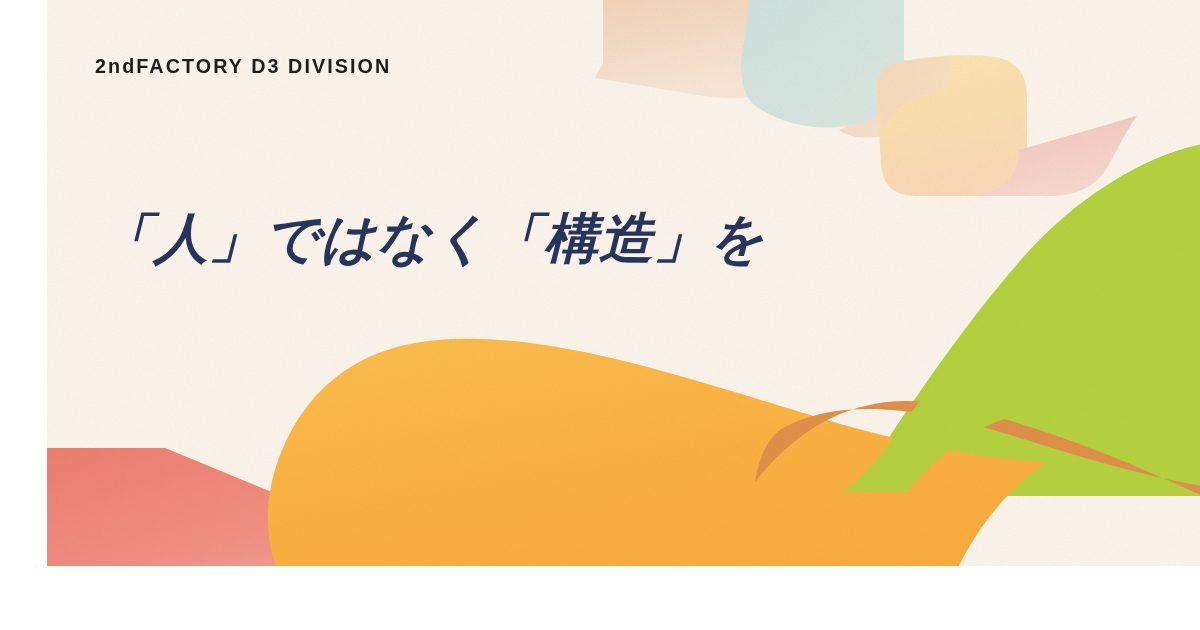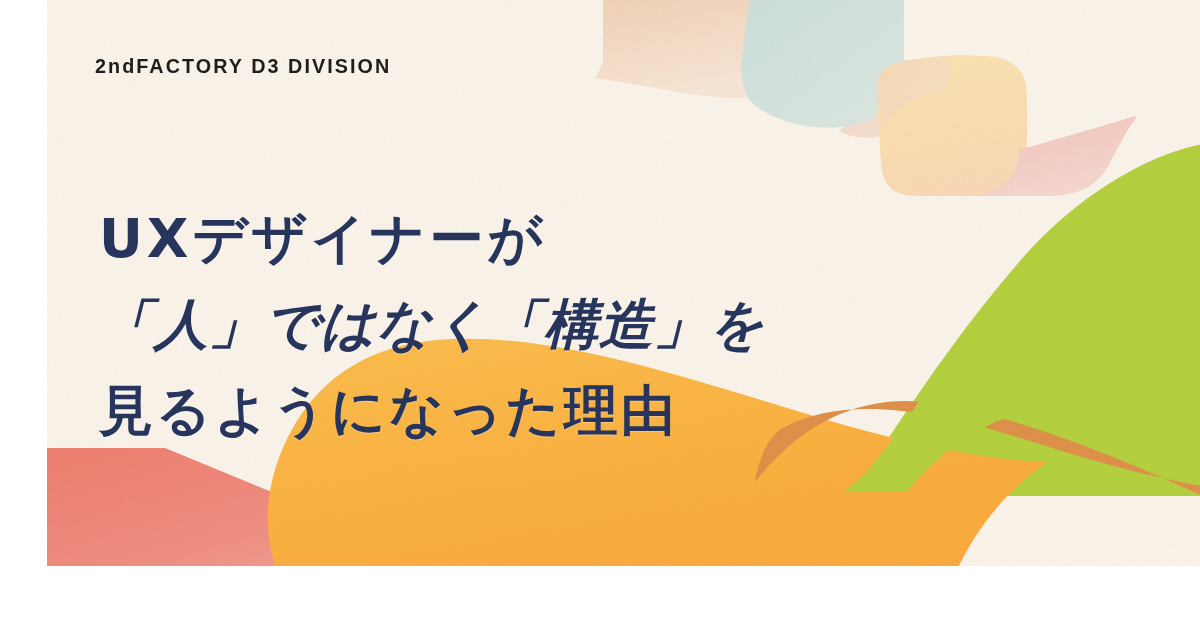--- a/index.html
+++ b/index.html
@@ -250,18 +250,16 @@
              C 912 428 976 400 1044 410
              C 1096 418 1152 442 1200 468
              Z"></path>
 
     <rect class="noise-layer" x="0" y="0" width="1200" height="630" filter="url(#grain)" fill="#8a7d6a" opacity="0.30"></rect>
   </svg>
 
   <div class="logo">2ndFACTORY D3 DIVISION</div>
 
   <h1 class="headline">
-    <span class="line l1">UXデザイナーが</span>
     <span class="line l2">「人」ではなく「構造」を</span>
-    <span class="line l3">見るようになった理由</span>
   </h1>
 
 </div>
 
 </body></html>

